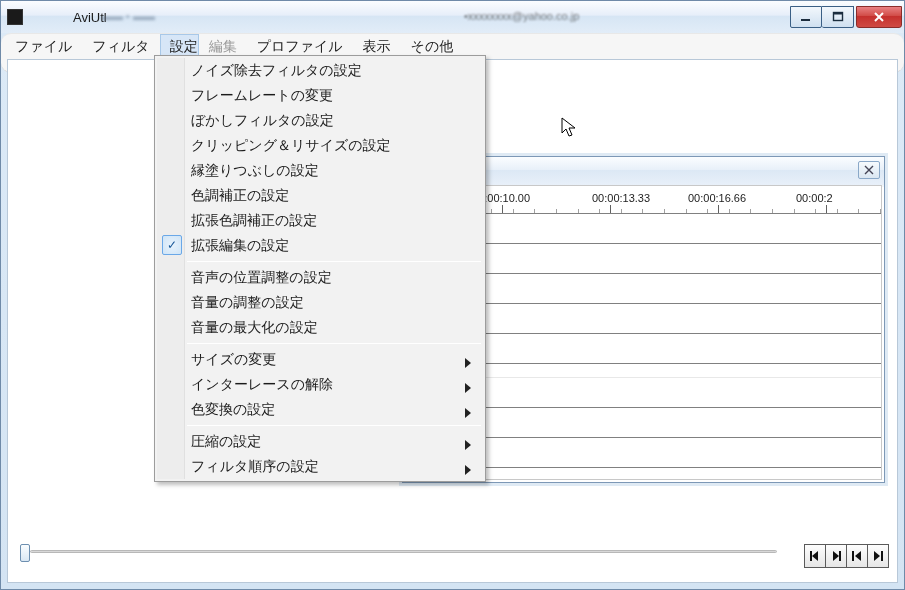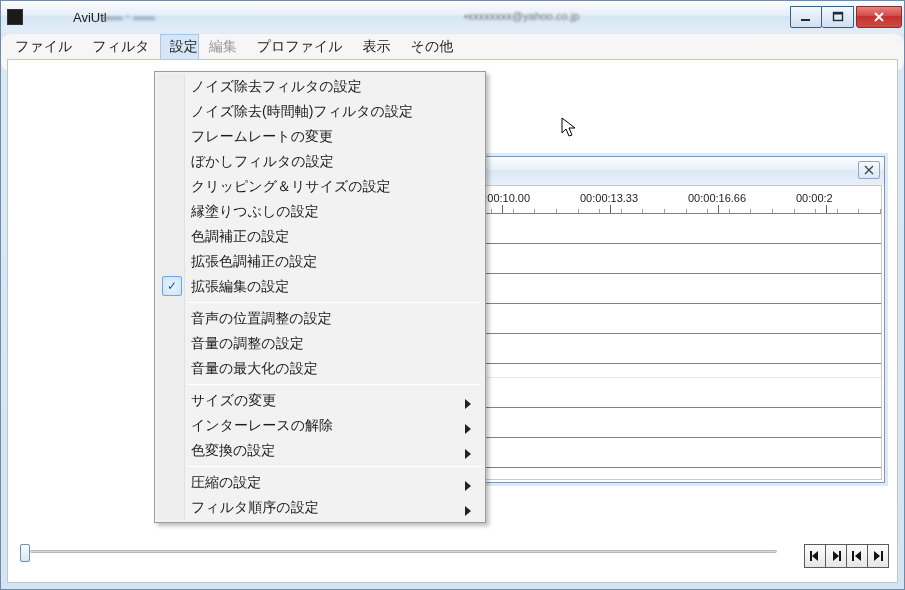--- a/index.html
+++ b/index.html
@@ -13,21 +13,21 @@
   .win-btn { width: 32px; height: 22px; margin-left: 0; border: 1px solid #3a5f85; display:flex;align-items:center;justify-content:center; font-size:12px; }
   .win-min, .win-max { background: linear-gradient(180deg,#f2f7fc,#cfe0f0); color:#1b2d3e; border-radius:0 0 2px 2px; }
   .win-max { border-left:none; }
   .win-close { width: 46px; background: linear-gradient(180deg,#e98182,#d14b46 45%,#c5302d 46%,#cf4a43); color:#fff; border-color:#8a2c29; border-radius:0 0 3px 3px; margin-left:2px; font-weight:bold; }
   .win-min svg, .win-max svg, .win-close svg { display:block; }
   .menubar { height: 40px; background: #f6f6f6; border-top:1px solid #e8e8e8; border-bottom: 1px solid #d8d8d8; display:flex; align-items:stretch; padding-left:4px; font-size:14px; color:#222;border-radius:10px; }
   .menu-item { padding: 4px 10px 0 10px; cursor:default; }
   .menu-item.disabled { color:#9a9a9a; }
   .menu-item.open { background:#d7e6f7; border:1px solid #a8c8e8; padding:3px 0 0 9px; }
   .content { position:absolute; top:58px; left:6px; right:6px; bottom:6px; background:#fff; border:1px solid #b8c8d8; }
-  .dropdown { position:absolute; top:70px; left:153px; width:332px; background:#f2f2f2; border:1px solid #9c9c9c; box-shadow: 3px 3px 4px rgba(0,0,0,0.25); z-index:50; padding:2px; }
+  .dropdown { position:absolute; top:54px; left:153px; width:332px; background:#f2f2f2; border:1px solid #9c9c9c; box-shadow: 3px 3px 4px rgba(0,0,0,0.25); z-index:50; padding:2px; }
   .dd-gutter { position:absolute; top:2px; left:2px; bottom:2px; width:28px; background:#ededed; border-right:1px solid #e0e0e0; }
   .dd-list { position:relative; }
   .dd-item { height:25px; display:flex; align-items:center; font-size:14px; color:#1b1b1b; padding-left:34px; position:relative; cursor:default; }
   .dd-item .arrow { position:absolute; right:12px; top:8px; }
   .dd-check { position:absolute; left:5px; width:20px; height:20px; border:1px solid #6aa8e8; background: radial-gradient(circle,#e8f3fd,#cfe4f6); border-radius:2px; display:flex;align-items:center;justify-content:center; color:#1b5a9a; font-size:12px; top:2px; }
   .dd-sep { height:1px; margin: 3px 2px 3px 30px; background:#d6d6d6; border-bottom:1px solid #fff; }
   .timeline-window { position:absolute; top:155px; left:401px; width:483px; height:327px; border:1px solid #7d98b6; background: linear-gradient(180deg,#fdfeff,#f1f6fb 30px,#fff 30px,#fff); box-shadow: 0 0 0 3px rgba(210,225,240,0.7); z-index:10; }
   .timeline-titlebar { height:28px; background: linear-gradient(180deg,#fbfdff,#e8f0f9 45%,#dce8f5 46%,#e8f0f9); position:relative; }
   .timeline-close { position:absolute; right:4px; top:4px; width:22px; height:18px; border:1px solid #8aa8c8; background: linear-gradient(180deg,#f6fafd,#dbe7f2); border-radius:2px; display:flex;align-items:center;justify-content:center; font-size:11px; color:#445; }
   .timeline-body { position:absolute; top:28px; left:2px; right:2px; bottom:2px; border:1px solid #c8c8c8; background:#fff; overflow:hidden; }
@@ -128,21 +128,21 @@
       <div class="timeline-close">
         <svg width="10" height="10">
             <path d="M1 1 L9 9 M9 1 L1 9" stroke="#445" stroke-width="1.4"></path>
           </svg>
       </div>
     </div>
     <div class="timeline-body">
       <div class="ruler" id="ruler">
           <div class="tick-label" style="left: 66px;">00:00:10.00</div>
           <div class="tick-major" style="left: 96px;"></div>
-          <div class="tick-label" style="left: 174px;">00:00:13.33</div>
+          <div class="tick-label" style="left: 186px;">00:00:13.33</div>
           <div class="tick-major" style="left: 204px;"></div>
           <div class="tick-label" style="left: 282px;">00:00:16.66</div>
           <div class="tick-major" style="left: 312px;"></div>
           <div class="tick-label" style="left: 390px;">00:00:2</div>
           <div class="tick-major" style="left: 420px;"></div>
           <div class="tick-minor" style="left: 42px;"></div>
           <div class="tick-minor" style="left: 63.6px;"></div>
           <div class="tick-minor" style="left: 85.2px;"></div>
           <div class="tick-minor" style="left: 106.8px;"></div>
           <div class="tick-minor" style="left: 128.4px;"></div>
@@ -177,23 +177,20 @@
     </div>
   </div>
 
   <div class="dropdown">
     <div class="dd-gutter"></div>
     <div class="dd-list" id="dd-list">
         <div class="dd-item">
           <span>ノイズ除去フィルタの設定</span>
         </div>
         <div class="dd-item">
-          <span>ノイズ除去(時間軸)フィルタの設定</span>
-        </div>
-        <div class="dd-item">
           <span>フレームレートの変更</span>
         </div>
         <div class="dd-item">
           <span>ぼかしフィルタの設定</span>
         </div>
         <div class="dd-item">
           <span>クリッピング＆リサイズの設定</span>
         </div>
         <div class="dd-item">
           <span>縁塗りつぶしの設定</span>

